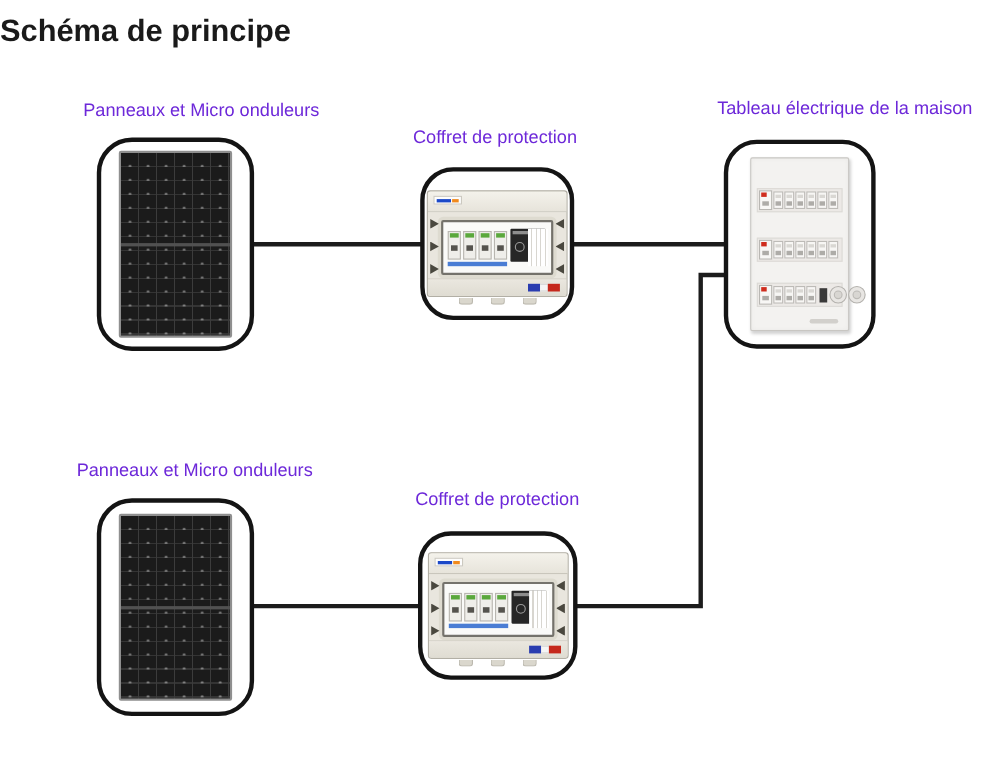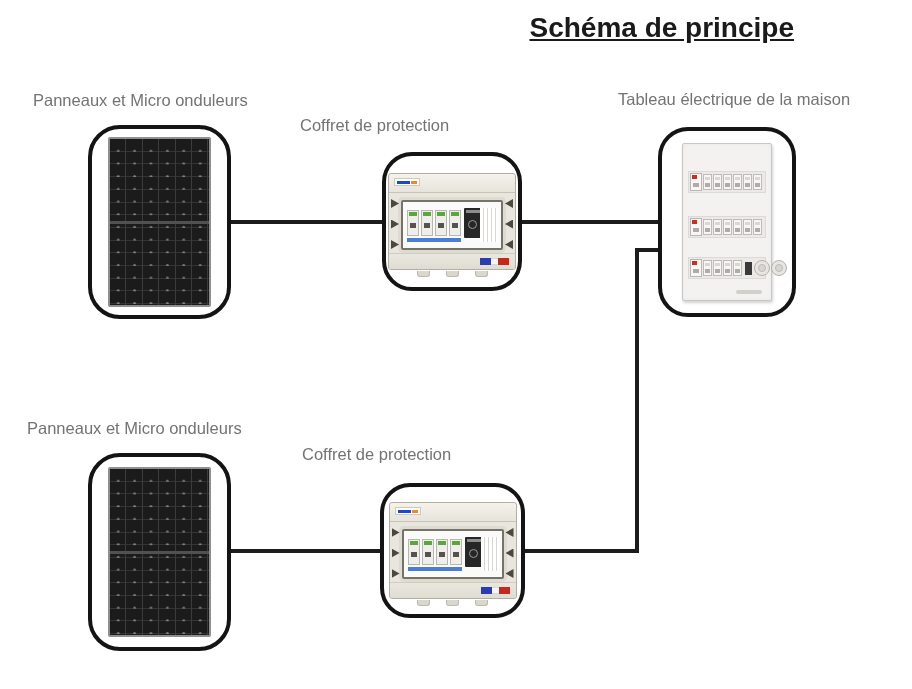--- a/index.html
+++ b/index.html
@@ -2,26 +2,26 @@
 <html><head>
 <meta charset="utf-8">
 <style>
   html,body{margin:0;padding:0;background:#ffffff;}
   .canvas{
     position:relative;width:912px;height:689px;background:#ffffff;
     font-family:"Liberation Sans",sans-serif;color:#1f1f1f;overflow:hidden;
   }
   
   .title{
-    position:absolute;left:0;top:12px;width:794px;text-align:right;
-    font-size:28px;font-weight:bold;color:#1a1a1a;text-decoration:underline;
+    position:absolute;left:0;top:12px;width:794px;text-align:left;
+    font-size:28px;font-weight:bold;color:#1a1a1a;
   }
   .node-label{
-    position:absolute;width:300px;
-    font-size:16.5px;color:#737373;white-space:nowrap;
+    position:absolute;width:300px;text-align:center;
+    font-size:16.5px;color:#6d28d9;white-space:nowrap;
   }
   .lbl-panel-top{left:33px;top:91px;}
   .lbl-coffret-top{left:300px;top:116px;}
   .lbl-tableau{left:618px;top:90px;}
   .lbl-panel-bottom{left:27px;top:419px;}
   .lbl-coffret-bottom{left:302px;top:445px;}
 
   
   .connectors{position:absolute;left:0;top:0;z-index:1;}
   .connectors path{stroke:#1c1c1c;stroke-width:4;fill:none;}

